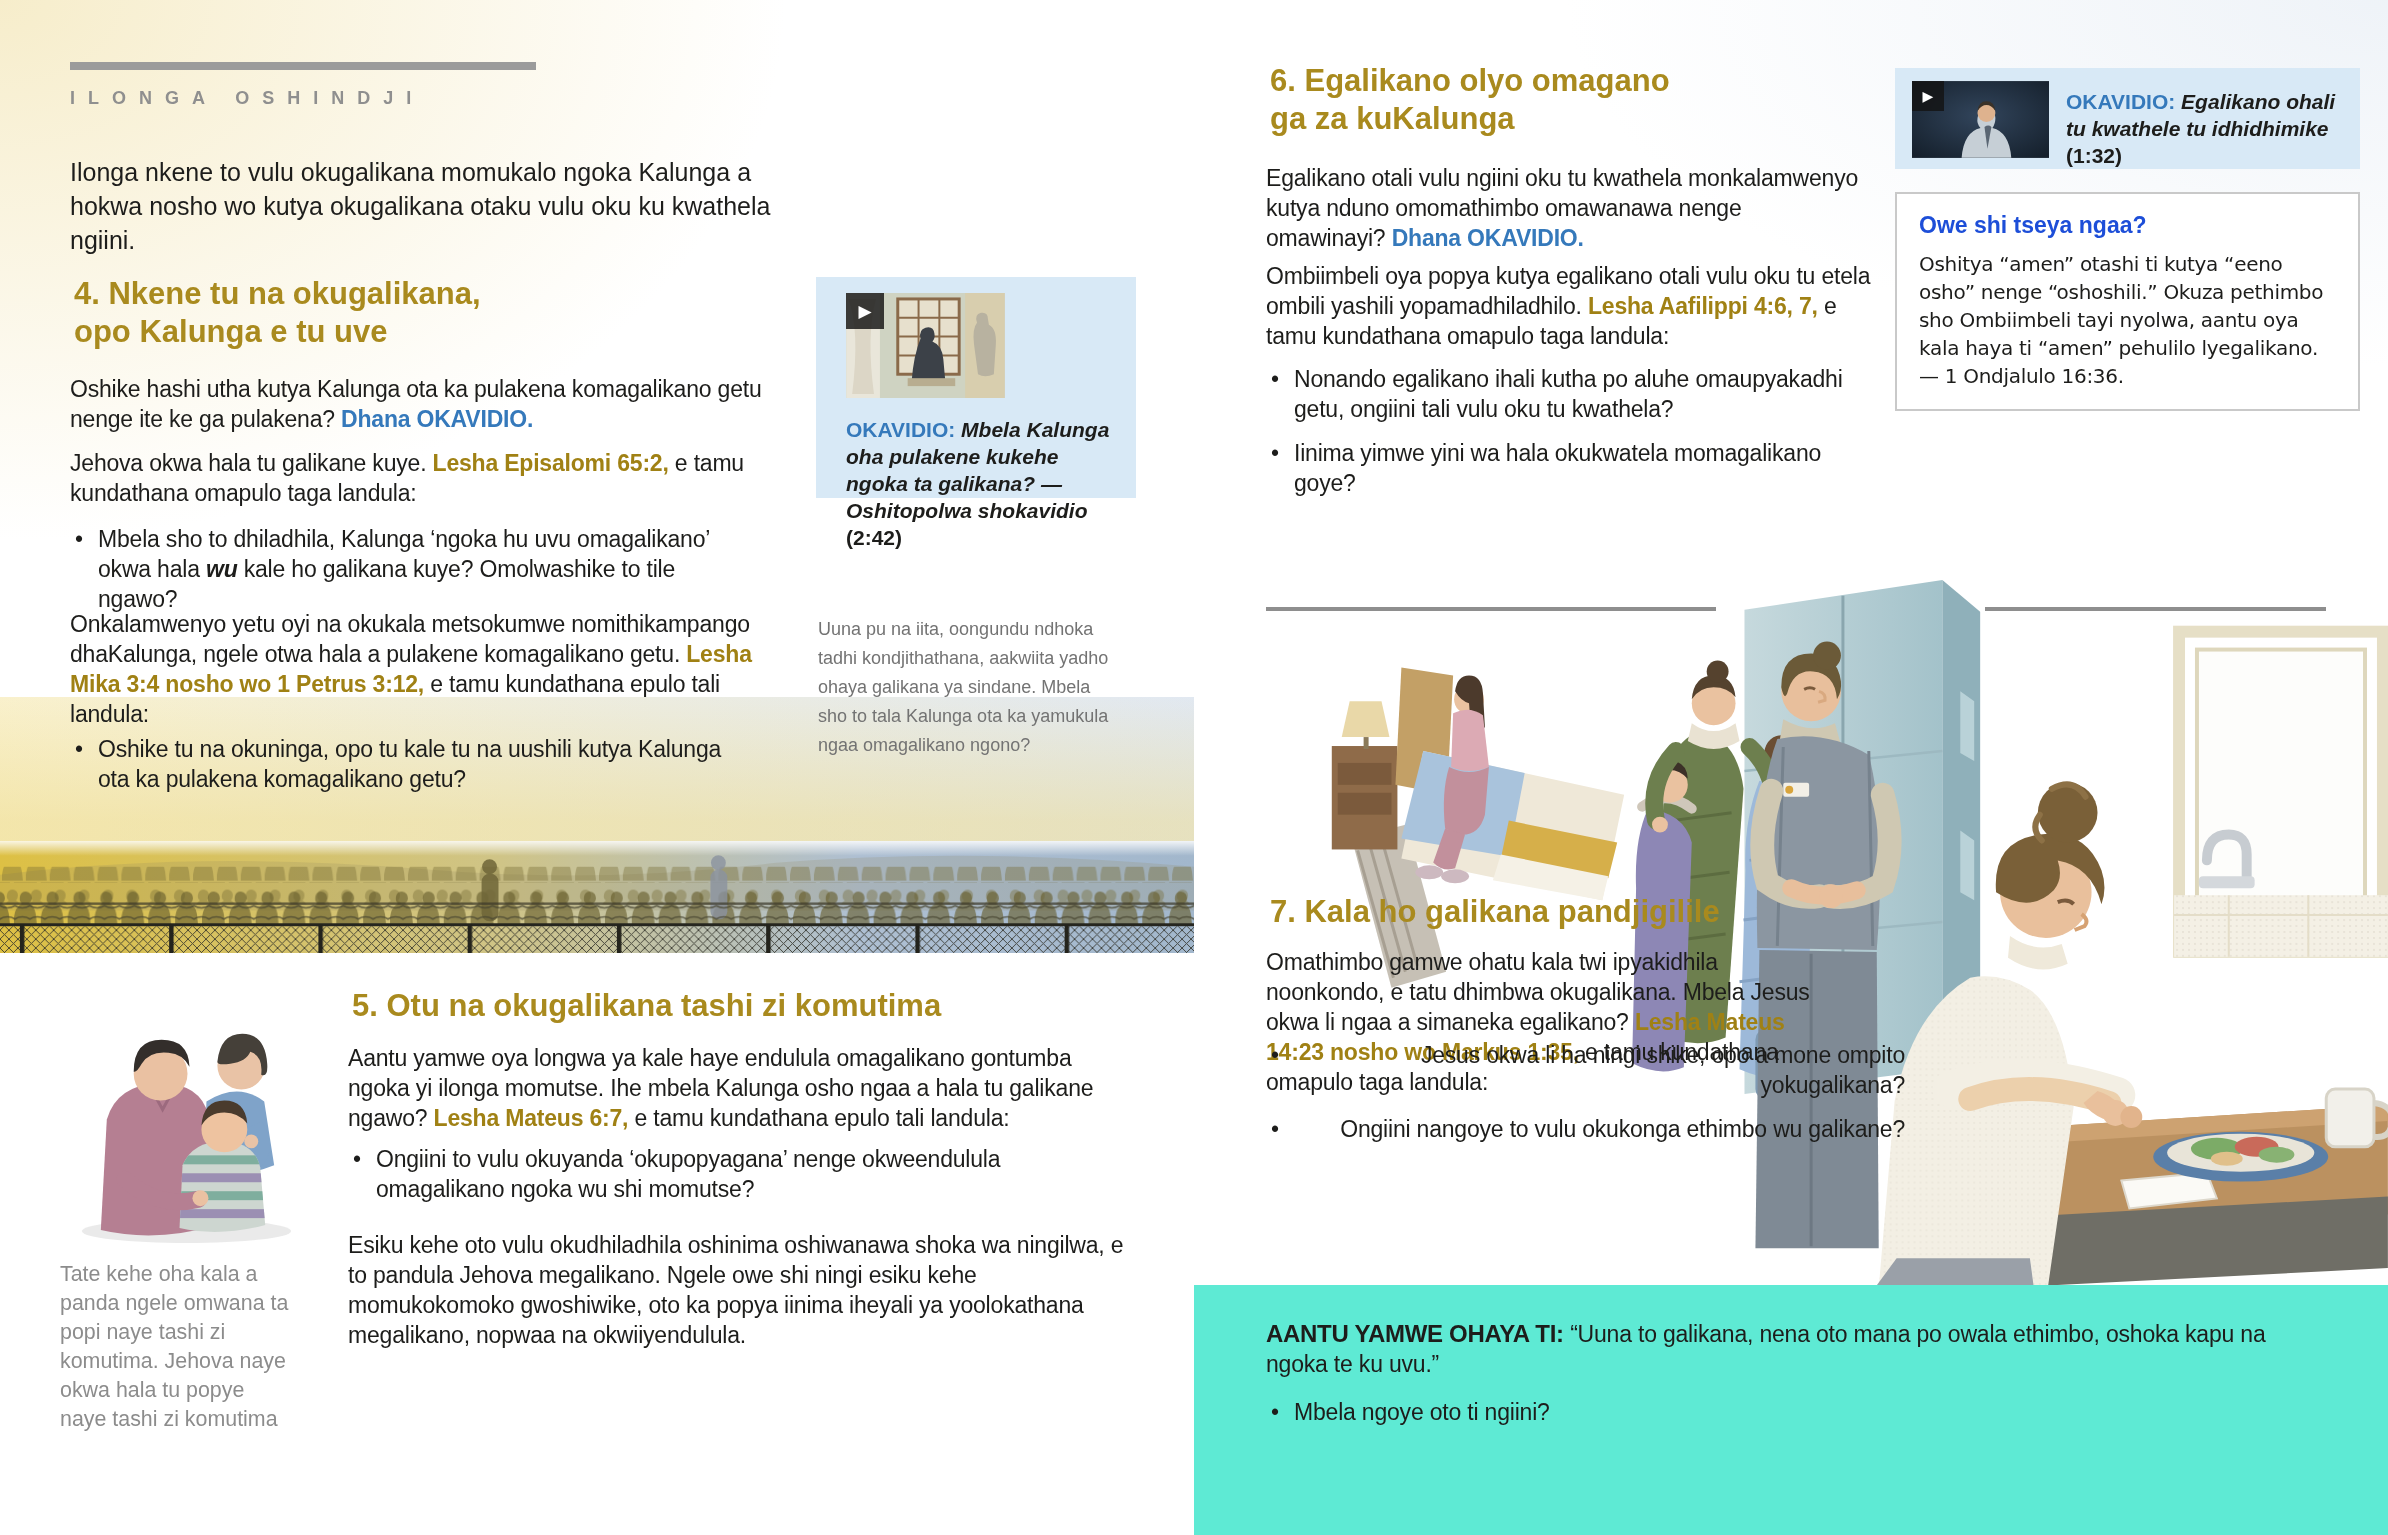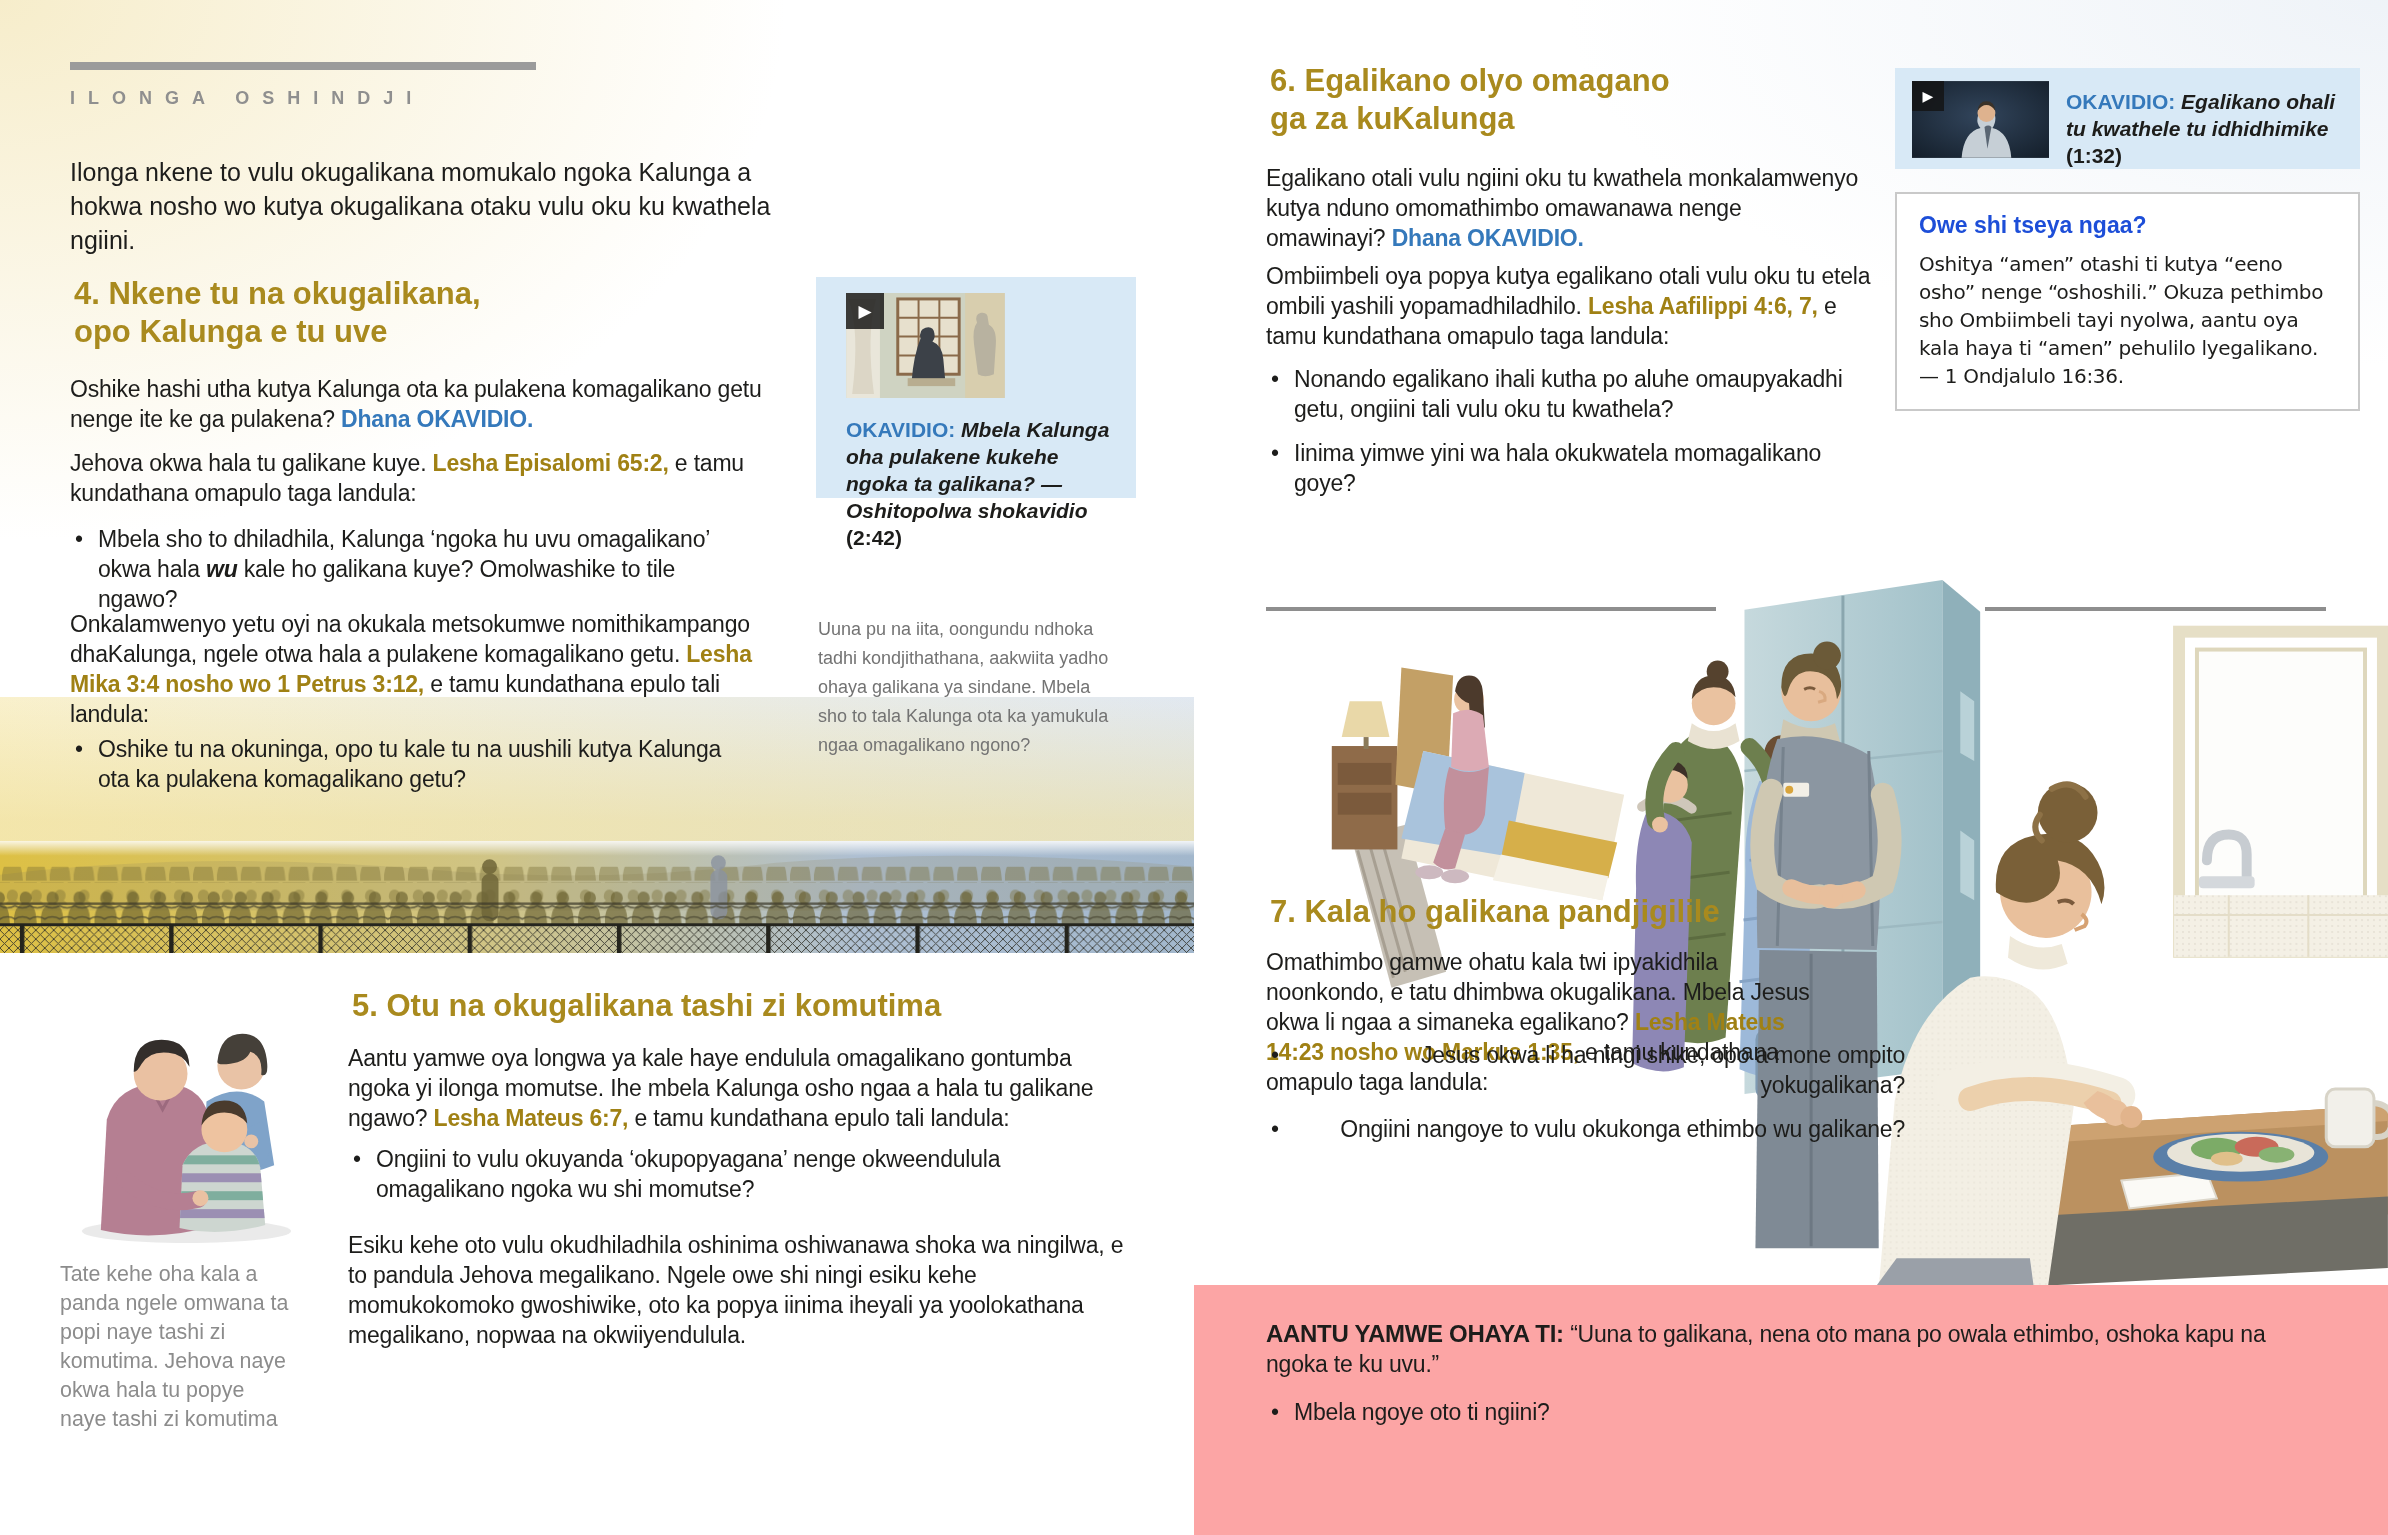--- a/index.html
+++ b/index.html
@@ -27,21 +27,21 @@
   ul.bl li::before{content:"•";position:absolute;left:3px;top:0;font-size:23px;}
   .vbox{background:#d8e9f6;}
   .vcap{font-size:21px;line-height:27px;font-weight:bold;}
   .vcap .rt-bi{font-weight:bold;}
   .sidenote{font-size:18px;line-height:29px;color:#737373;}
   .caption{font-size:21.4px;line-height:29px;color:#8c8c8c;}
   .knowbox{background:#ffffff;border:2px solid #c9c9c9;}
   .knowtitle{font-size:23px;font-weight:bold;color:#1d4ed8;}
   .knowbody{font-family:"DejaVu Sans",sans-serif;font-size:20px;line-height:28px;letter-spacing:-0.3px;}
   .rule{background:#8e8e8e;}
-  .graybox{background:#fca5a5;}
+  .graybox{background:#5eead4;}
   .qlabel{font-weight:bold;font-size:24px;letter-spacing:-0.3px;}
   .play-badge{position:absolute;left:0;top:0;width:38px;height:36px;background:rgba(20,20,20,0.82);
     color:#fff;display:flex;align-items:center;justify-content:center;font-size:17px;}
   .thumb{position:relative;overflow:hidden;}
 </style>
 </head>
 <body>
 
 <div class="canvas">
 

